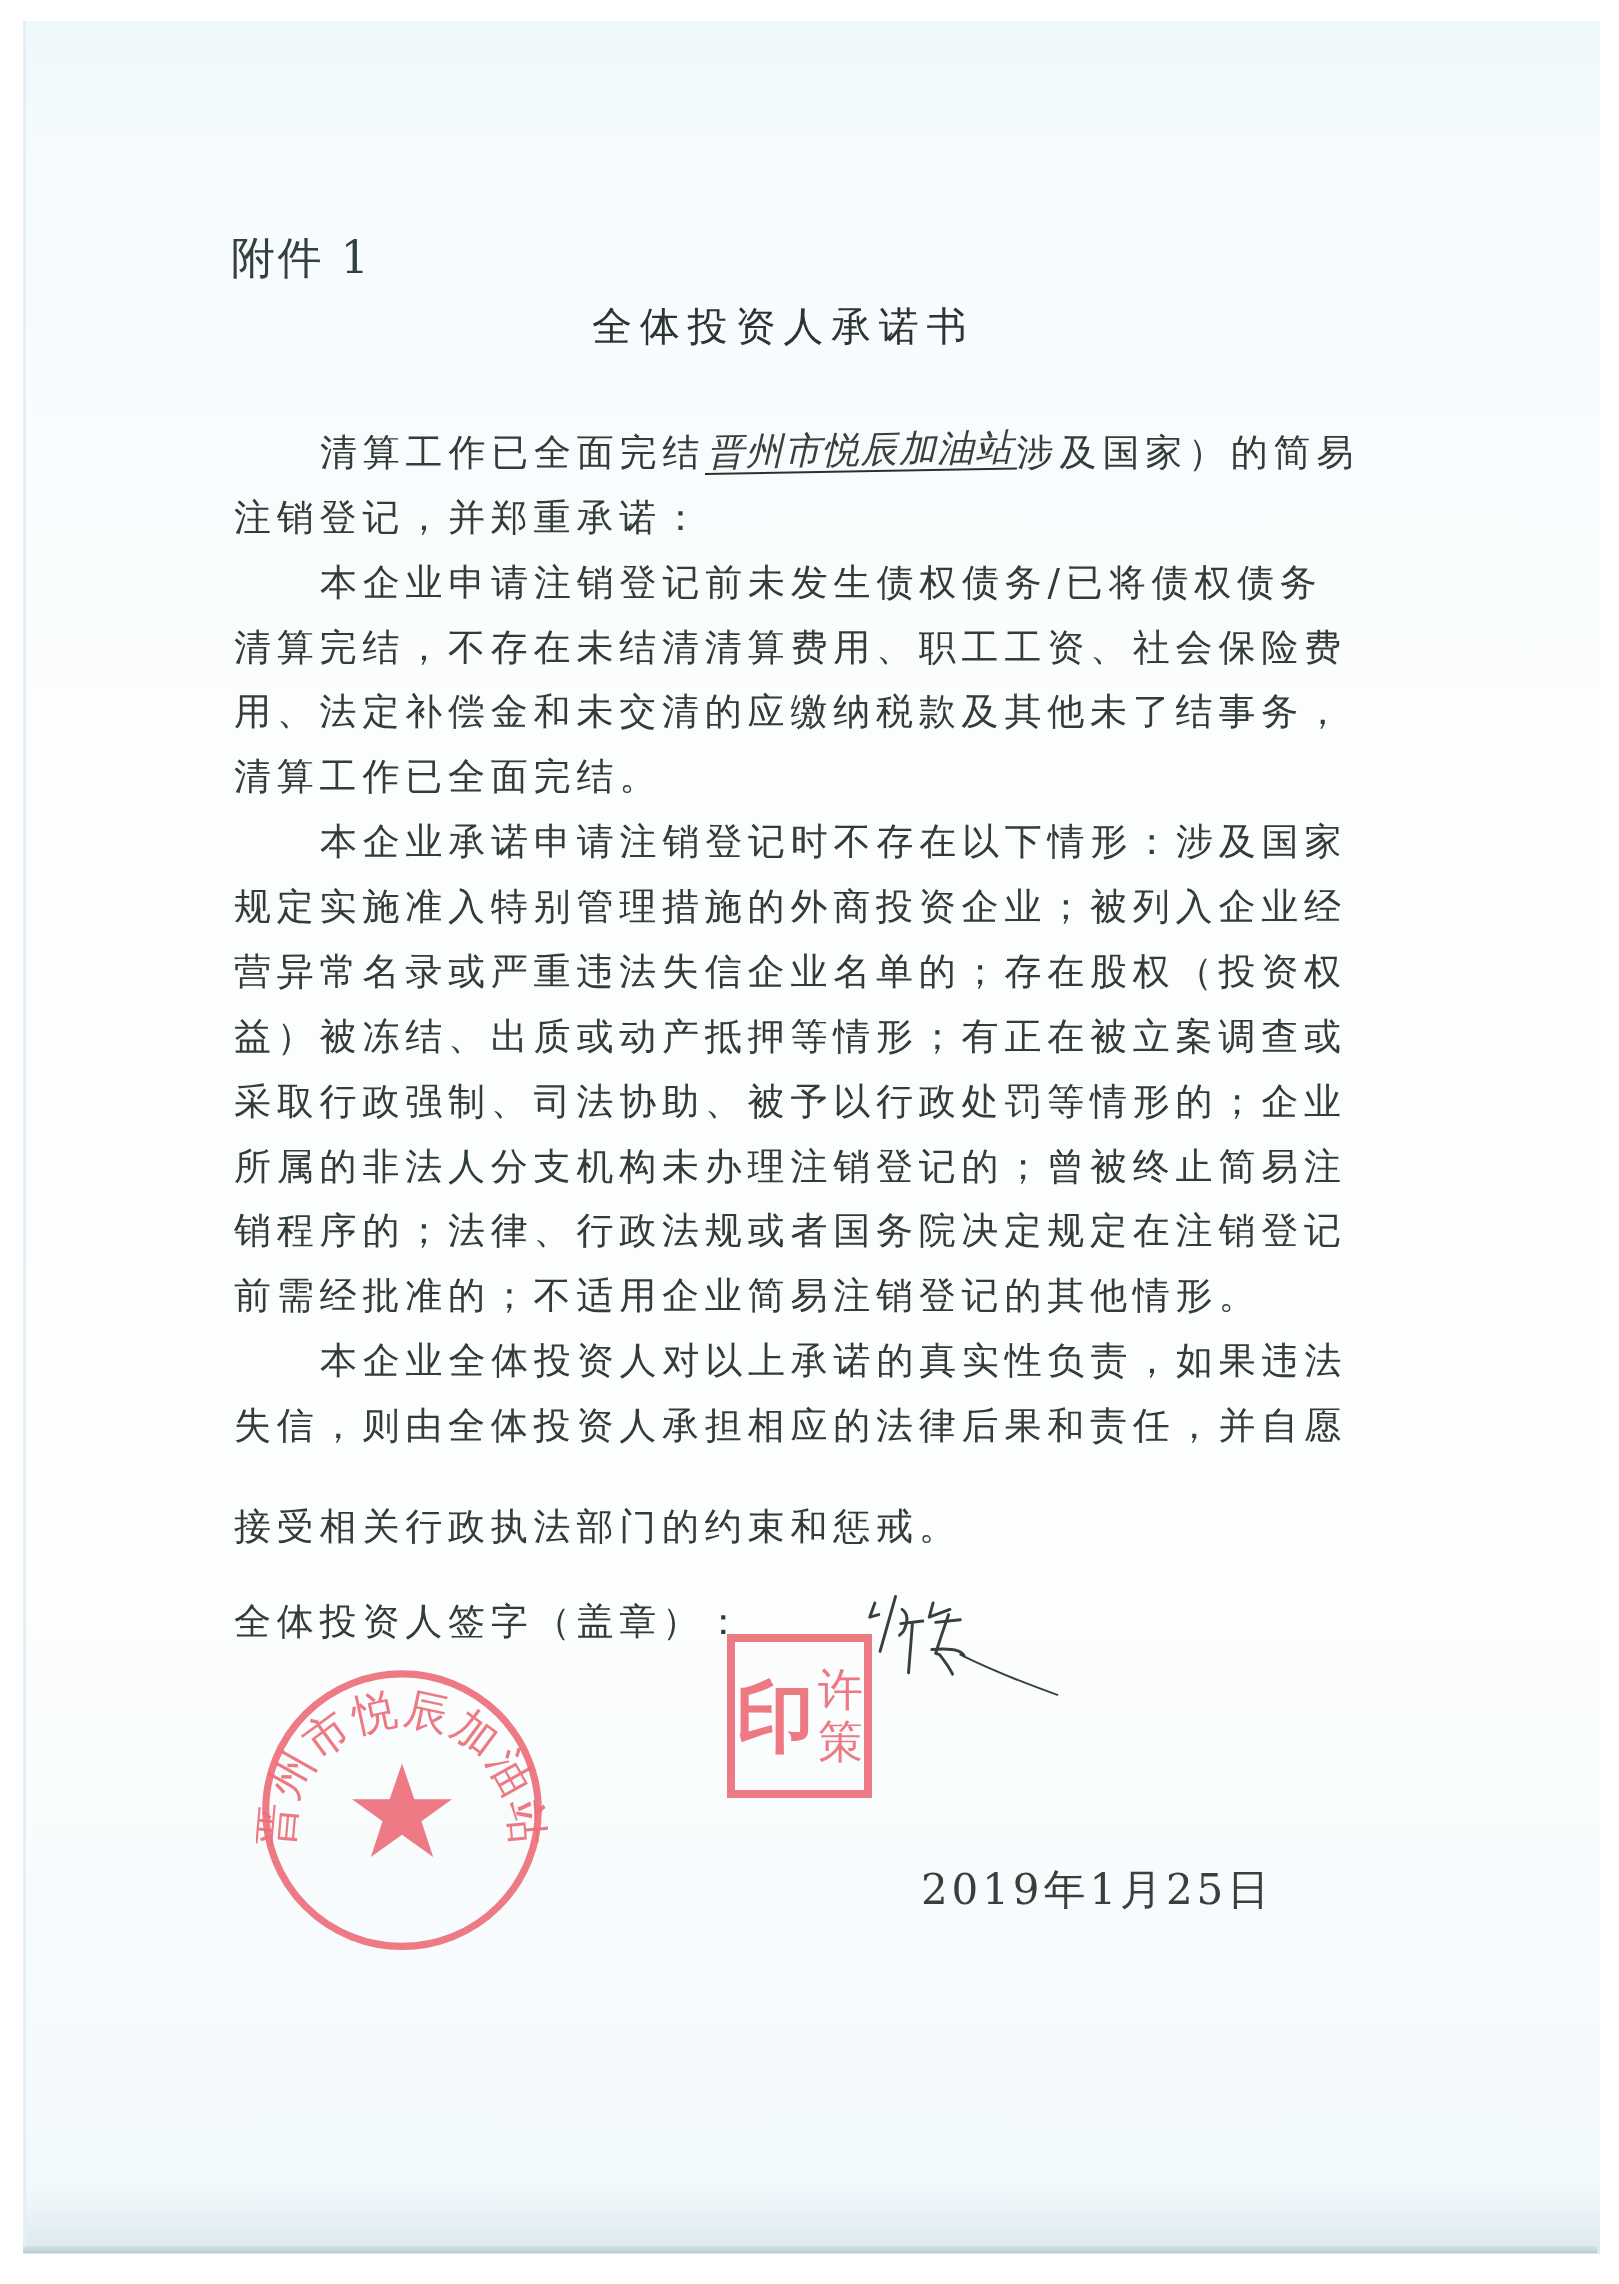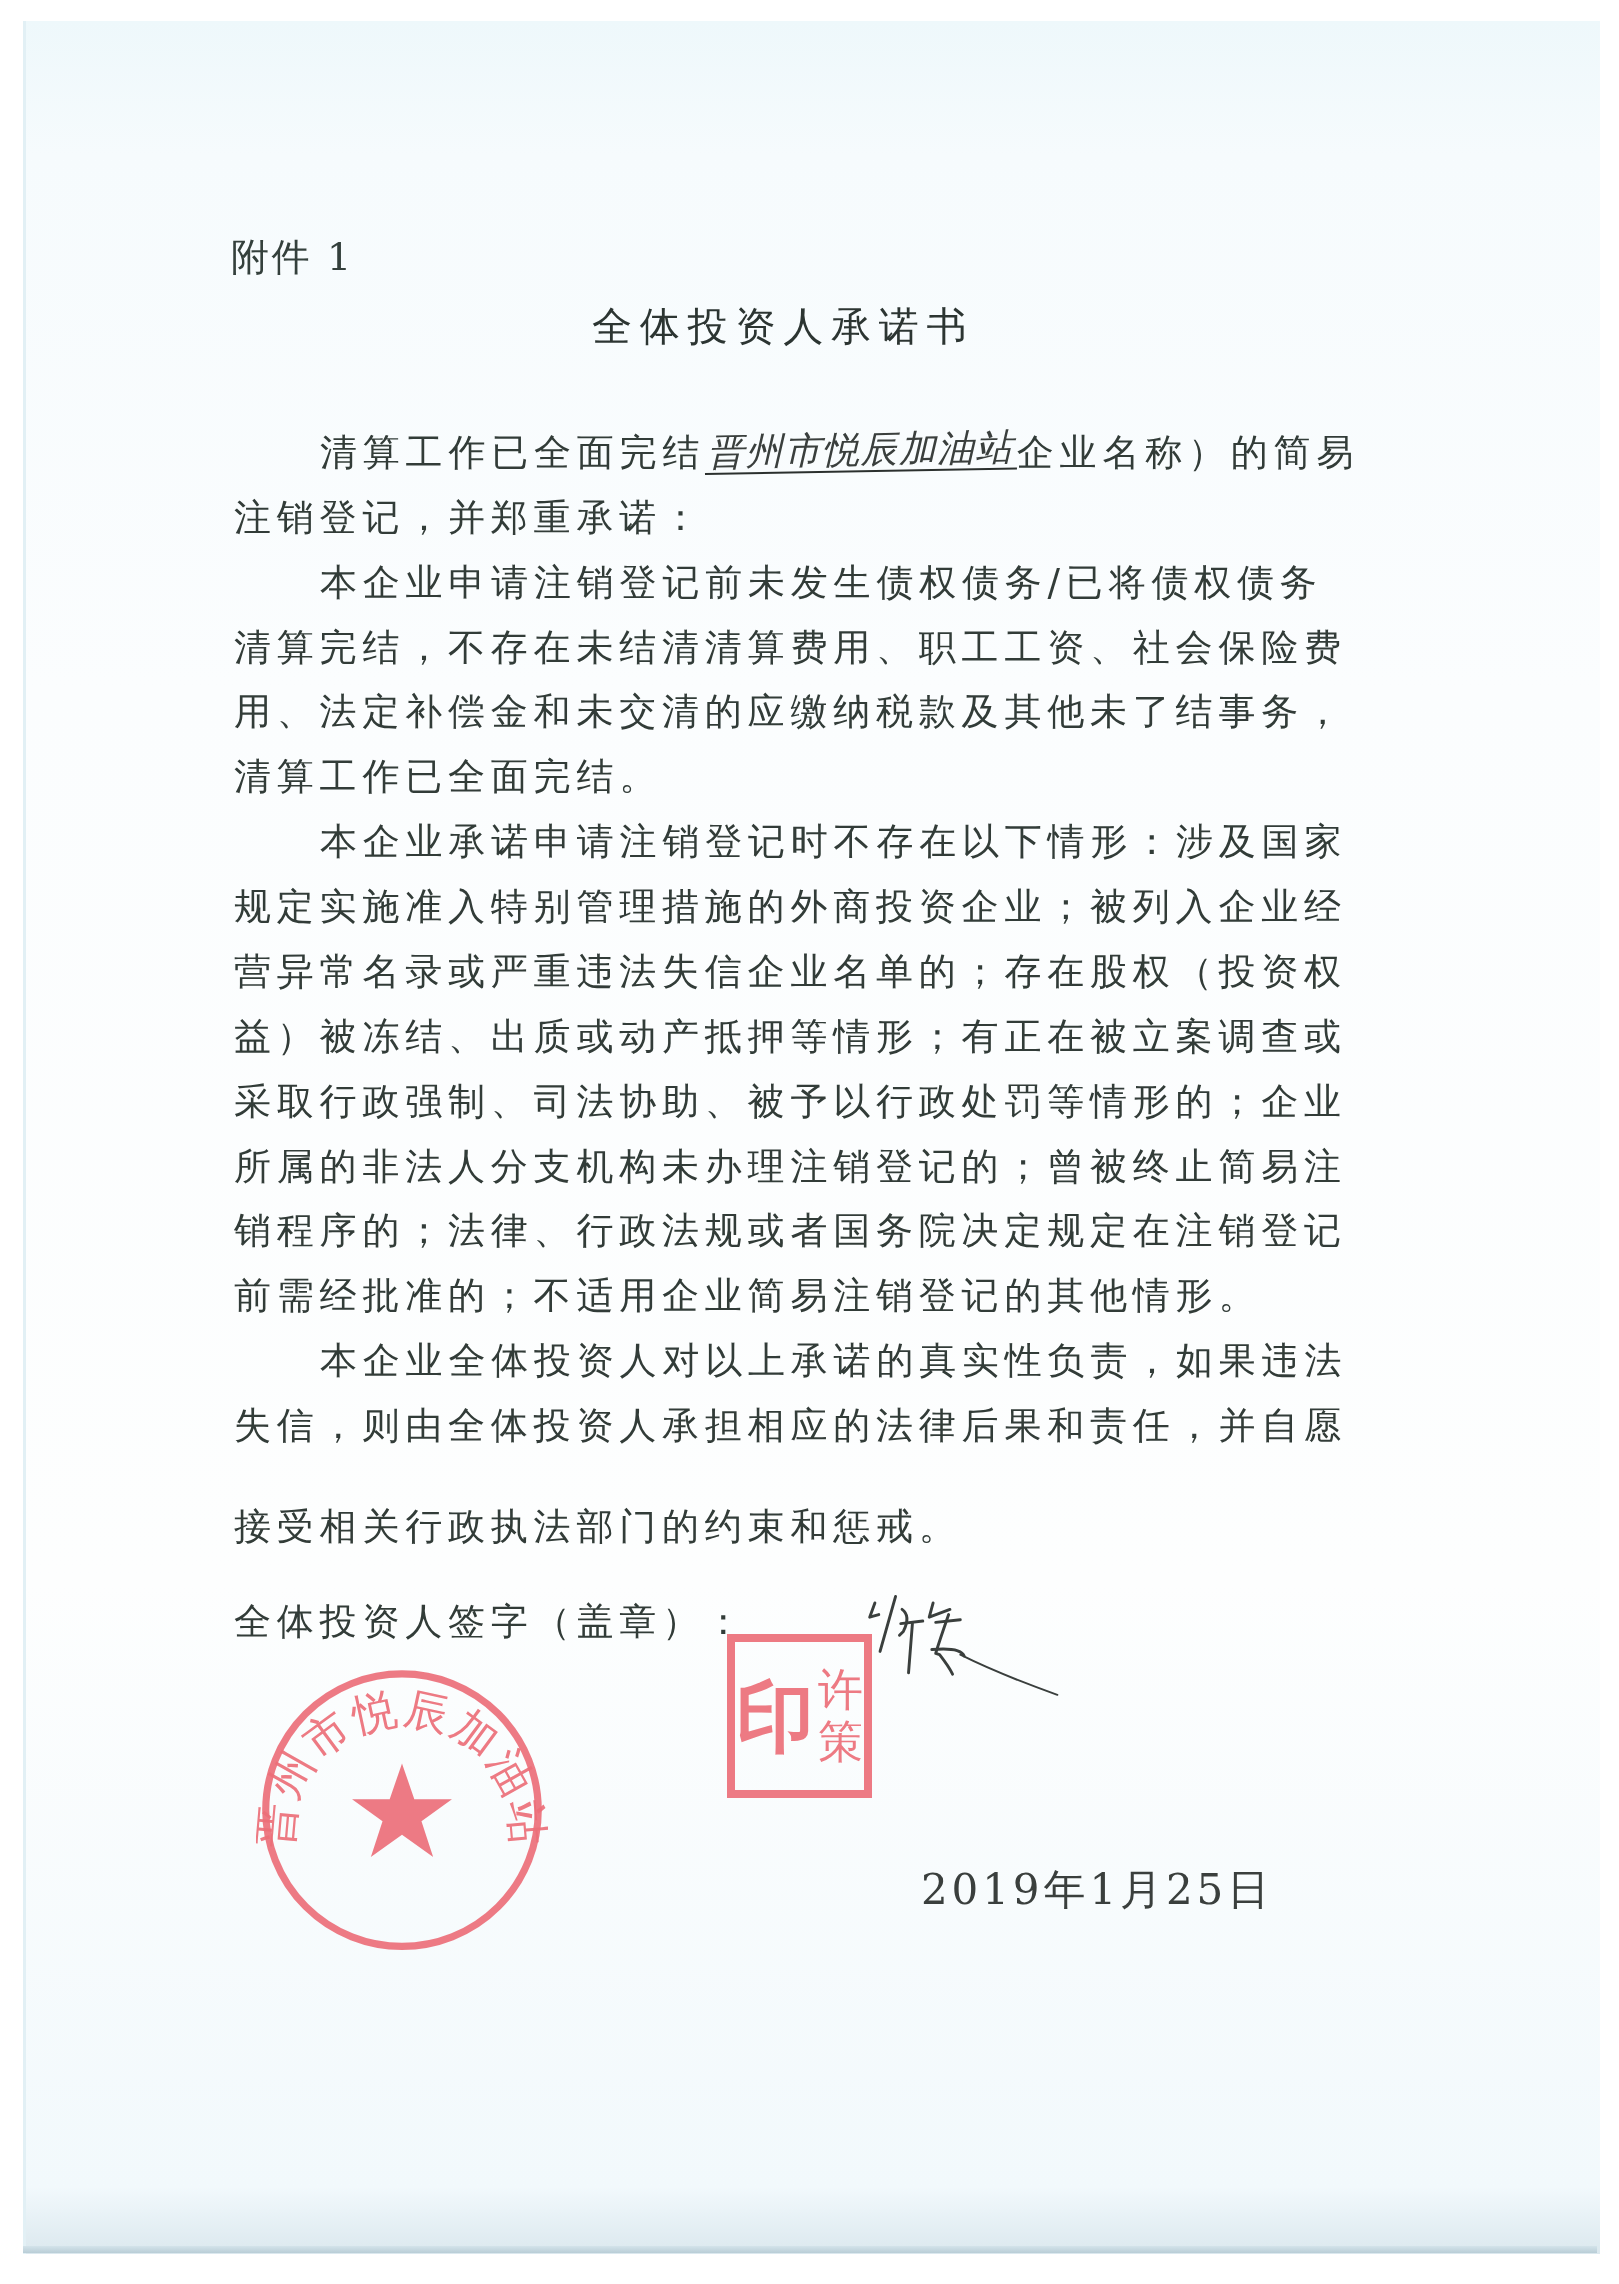--- a/index.html
+++ b/index.html
@@ -15,21 +15,21 @@
     background: linear-gradient(180deg, #eef8fb 0%, #f6fbfd 6%, #fbfdfe 30%, #fdfefe 70%, #f2f9fc 97%, #dbe8ee 100%);
     border-left: 3.9px solid #e2f0f5;
   }
   .scan-bottom-edge {
     position: absolute; left: 23px; top: 2246px; width: 1574px; height: 6.5px;
     background: linear-gradient(180deg, #d3e3ea, #b9cdd6);
   }
   .attachment {
     position: absolute; left: 231px; top: 235px;
     font-family: "DejaVu Serif", "Liberation Serif", serif;
-    font-size: 38px; line-height: 45px; letter-spacing: 2.6px; color: #34403c;
+    font-size: 44px; line-height: 45px; letter-spacing: 2.6px; color: #34403c;
   }
   .title {
     position: absolute; left: 592px; top: 297px;
     font-family: "DejaVu Sans", "Liberation Sans", sans-serif;
     font-size: 40px; line-height: 58px; letter-spacing: 7.8px; color: #2c3532;
   }
   .line {
     position: absolute; left: 234px; width: 1129px;
     font-size: 37px; line-height: 43px; letter-spacing: 5.8px;
     white-space: nowrap; color: #323c38;
@@ -67,21 +67,21 @@
 </head>
 <body>
 
 <div class="scan"></div>
 <div class="scan-bottom-edge"></div>
 
 <div class="attachment">附件 1</div>
 <div class="title">全体投资人承诺书</div>
 
 <div class="line indent" style="top:431px;">
-  <span>清算工作已全面完结</span><span class="underline-field"><span class="handwrite">晋州市悦辰加油站</span></span><span>企业名称）的简易</span>
+  <span>清算工作已全面完结</span><span class="underline-field"><span class="handwrite">晋州市悦辰加油站</span></span><span>涉及国家）的简易</span>
 </div>
 <div class="line" style="top:496px;">注销登记，并郑重承诺：</div>
 
 <div class="line indent" style="top:561px;">本企业申请注销登记前未发生债权债务/已将债权债务</div>
 <div class="line" style="top:626px;">清算完结，不存在未结清清算费用、职工工资、社会保险费</div>
 <div class="line" style="top:690px;">用、法定补偿金和未交清的应缴纳税款及其他未了结事务，</div>
 <div class="line" style="top:755px;">清算工作已全面完结。</div>
 
 <div class="line indent" style="top:820px;">本企业承诺申请注销登记时不存在以下情形：涉及国家</div>
 <div class="line" style="top:885px;">规定实施准入特别管理措施的外商投资企业；被列入企业经</div>

